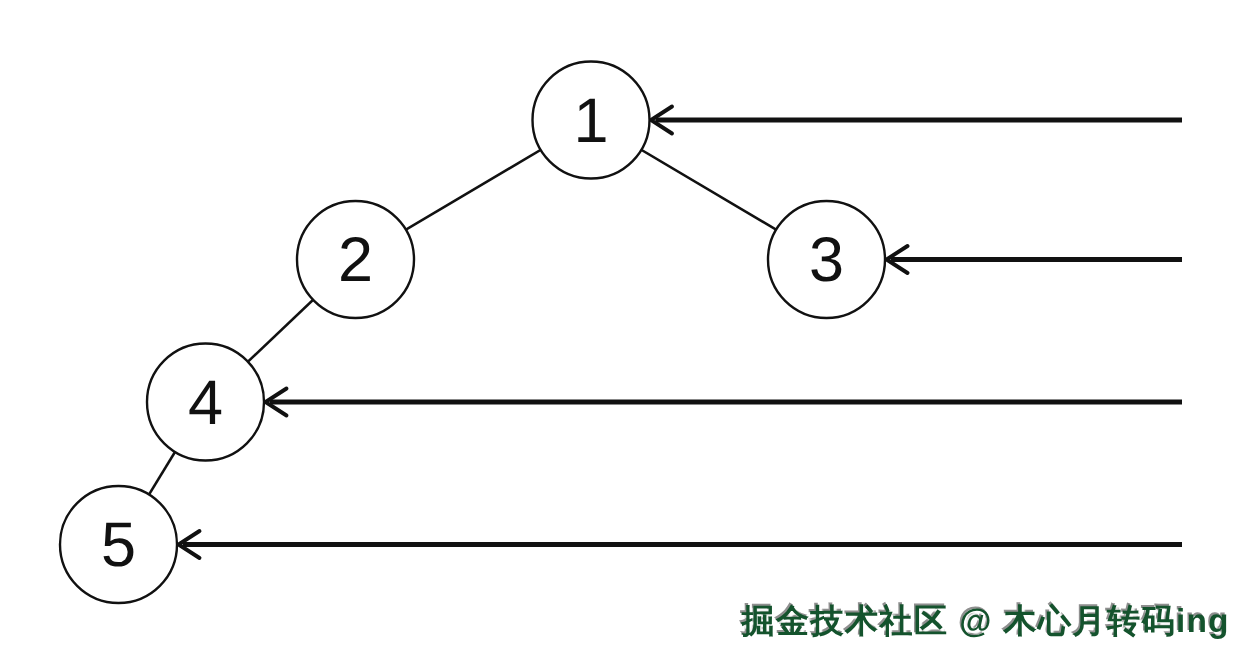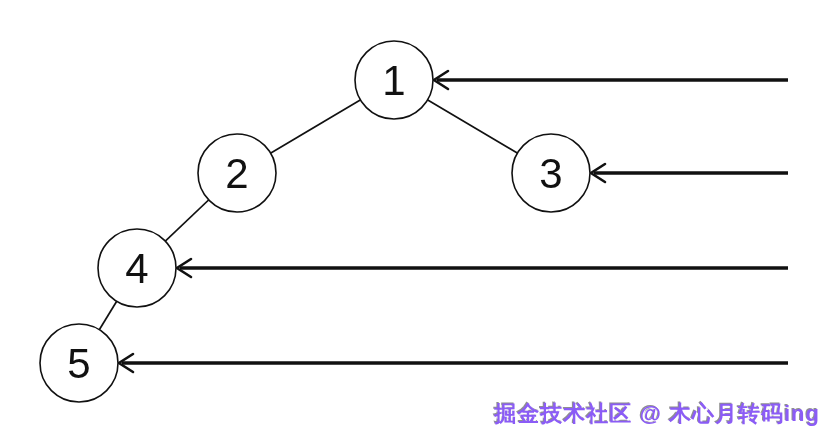--- a/index.html
+++ b/index.html
@@ -28,21 +28,21 @@
     font-size: 42px;
     fill: #111111;
   }
   .watermark {
     position: absolute;
     right: 9px;
     bottom: 14px;
     font-size: 22px;
     font-weight: bold;
     letter-spacing: 1px;
-    color: #8b5cf6;
+    color: #14532d;
     text-shadow: 2px 2px 1px #ffffff, -1px -1px 0 #8f8f8f;
     white-space: nowrap;
     user-select: none;
   }
 </style>
 </head>
 <body>
 
 <div class="stage">
   <svg class="diagram-svg" id="diagram-svg" viewBox="0 0 829 443" xmlns="http://www.w3.org/2000/svg">

